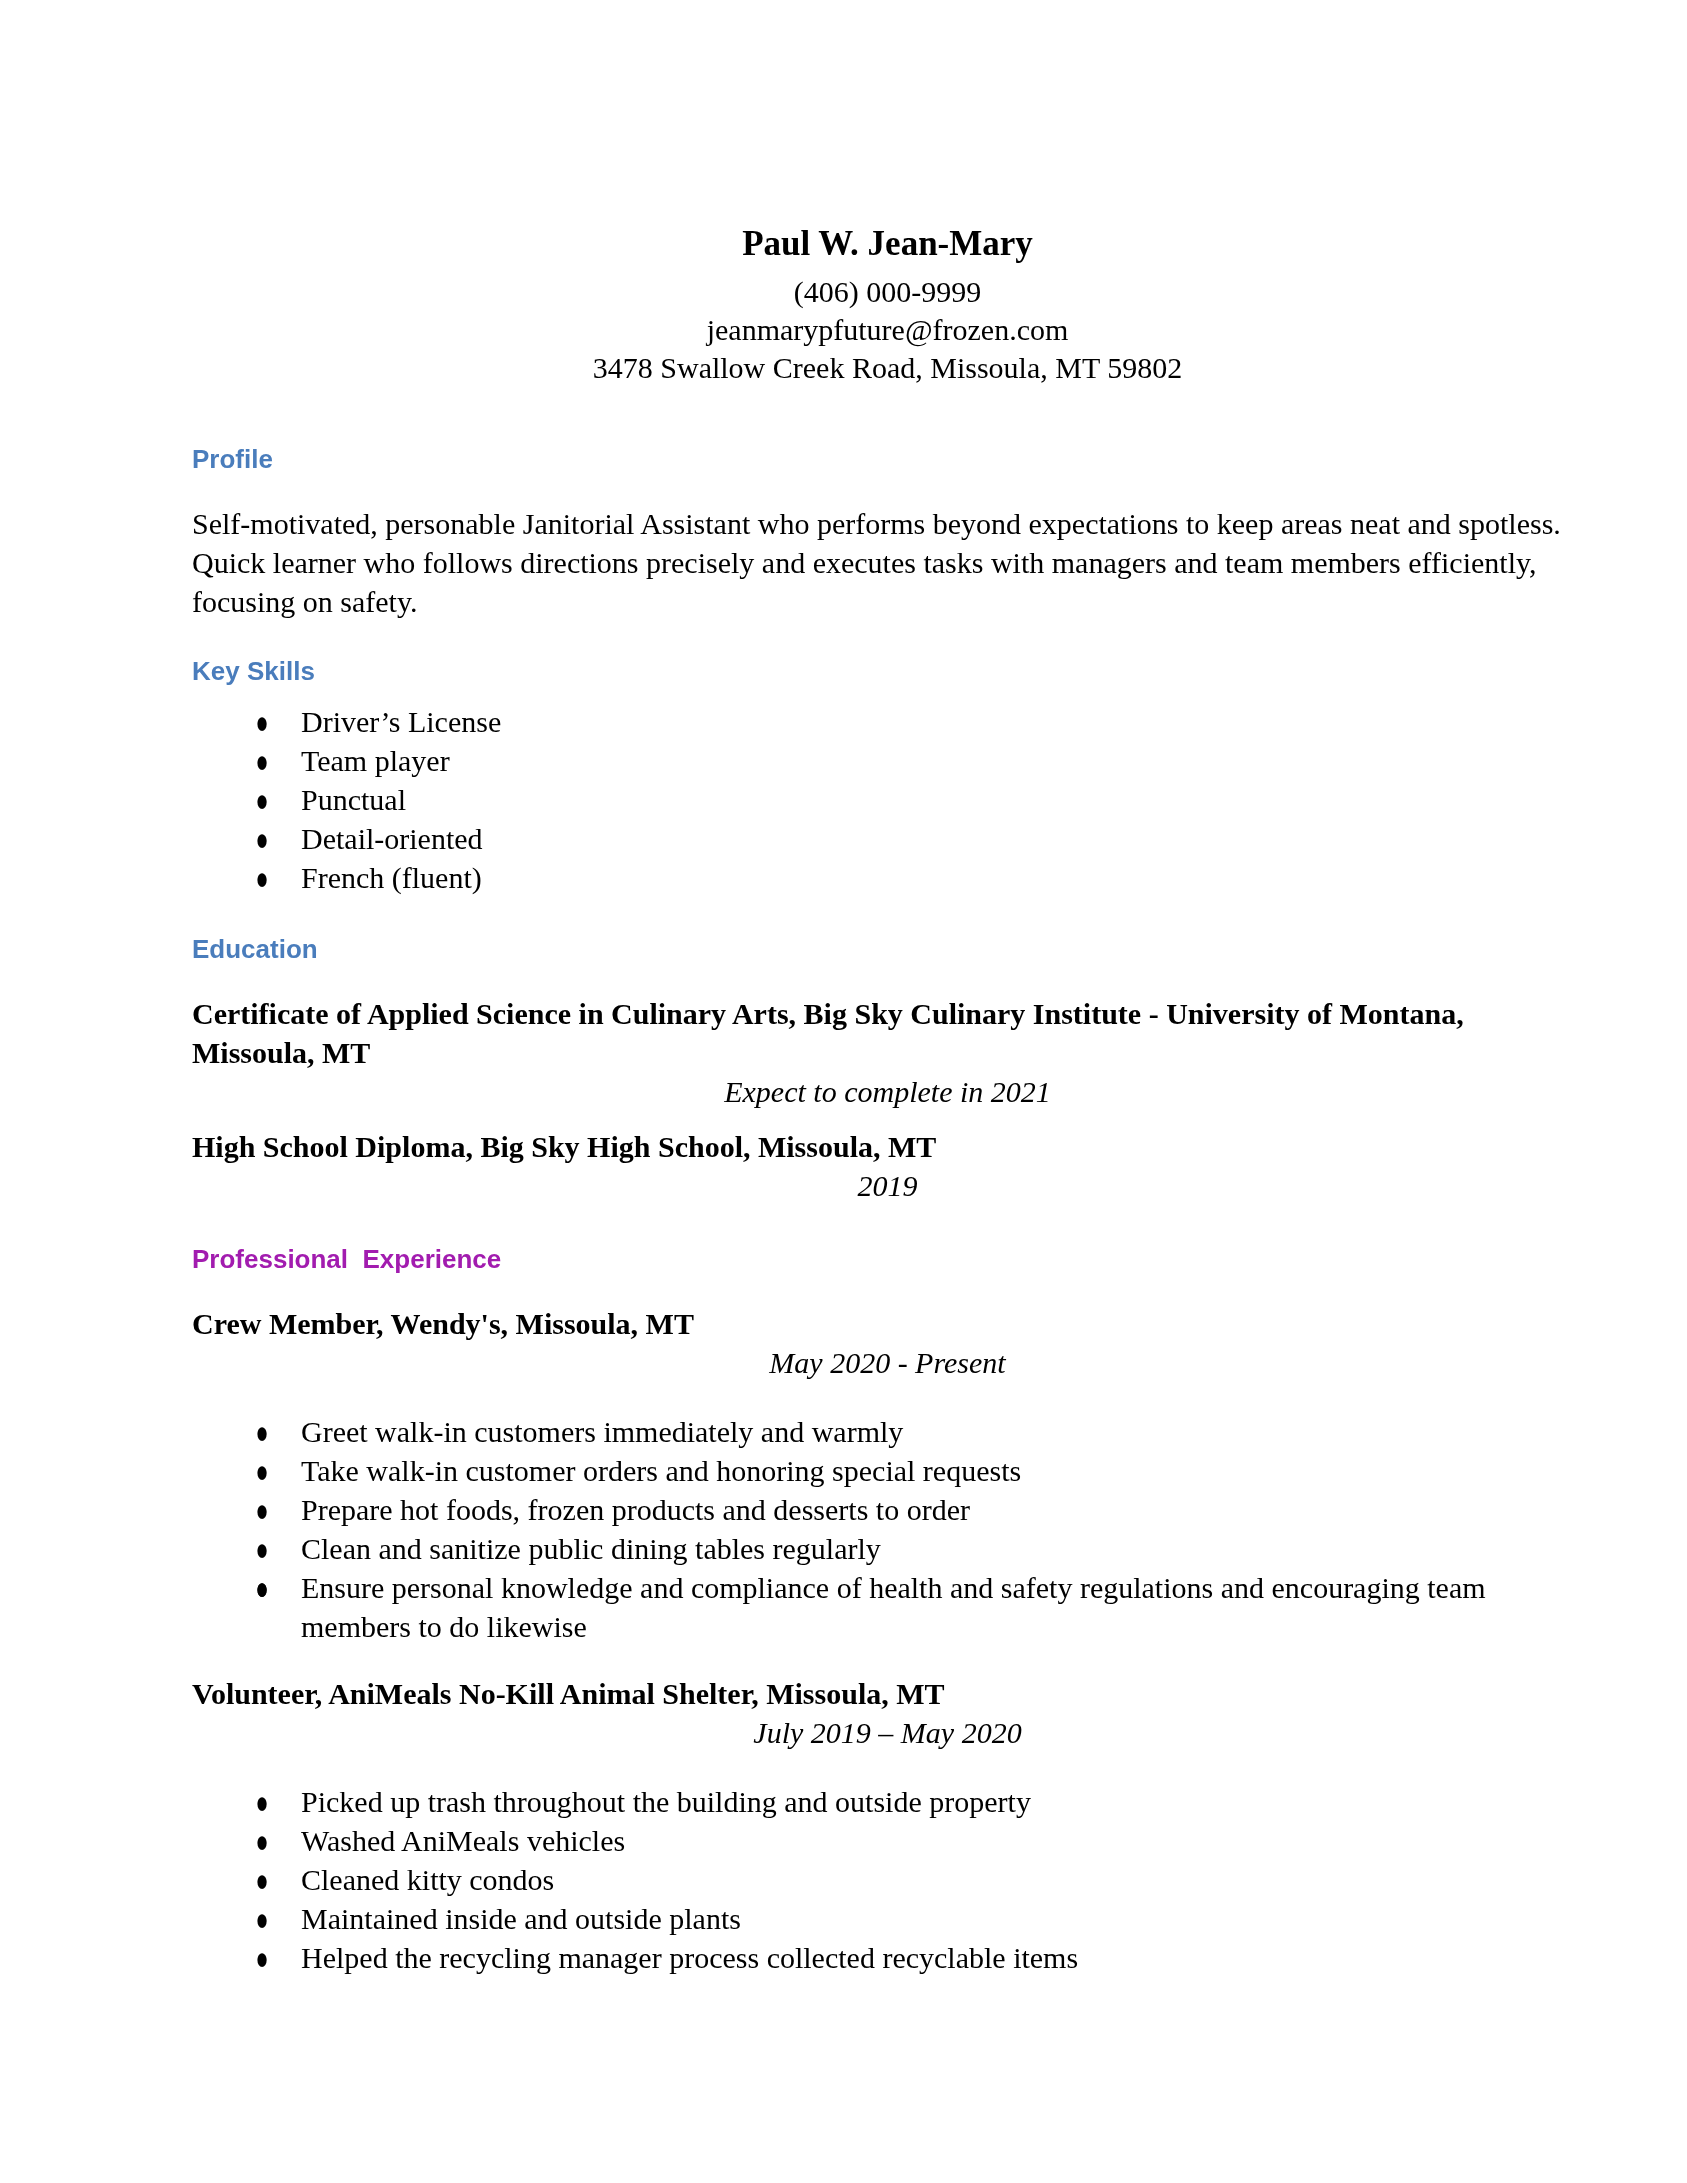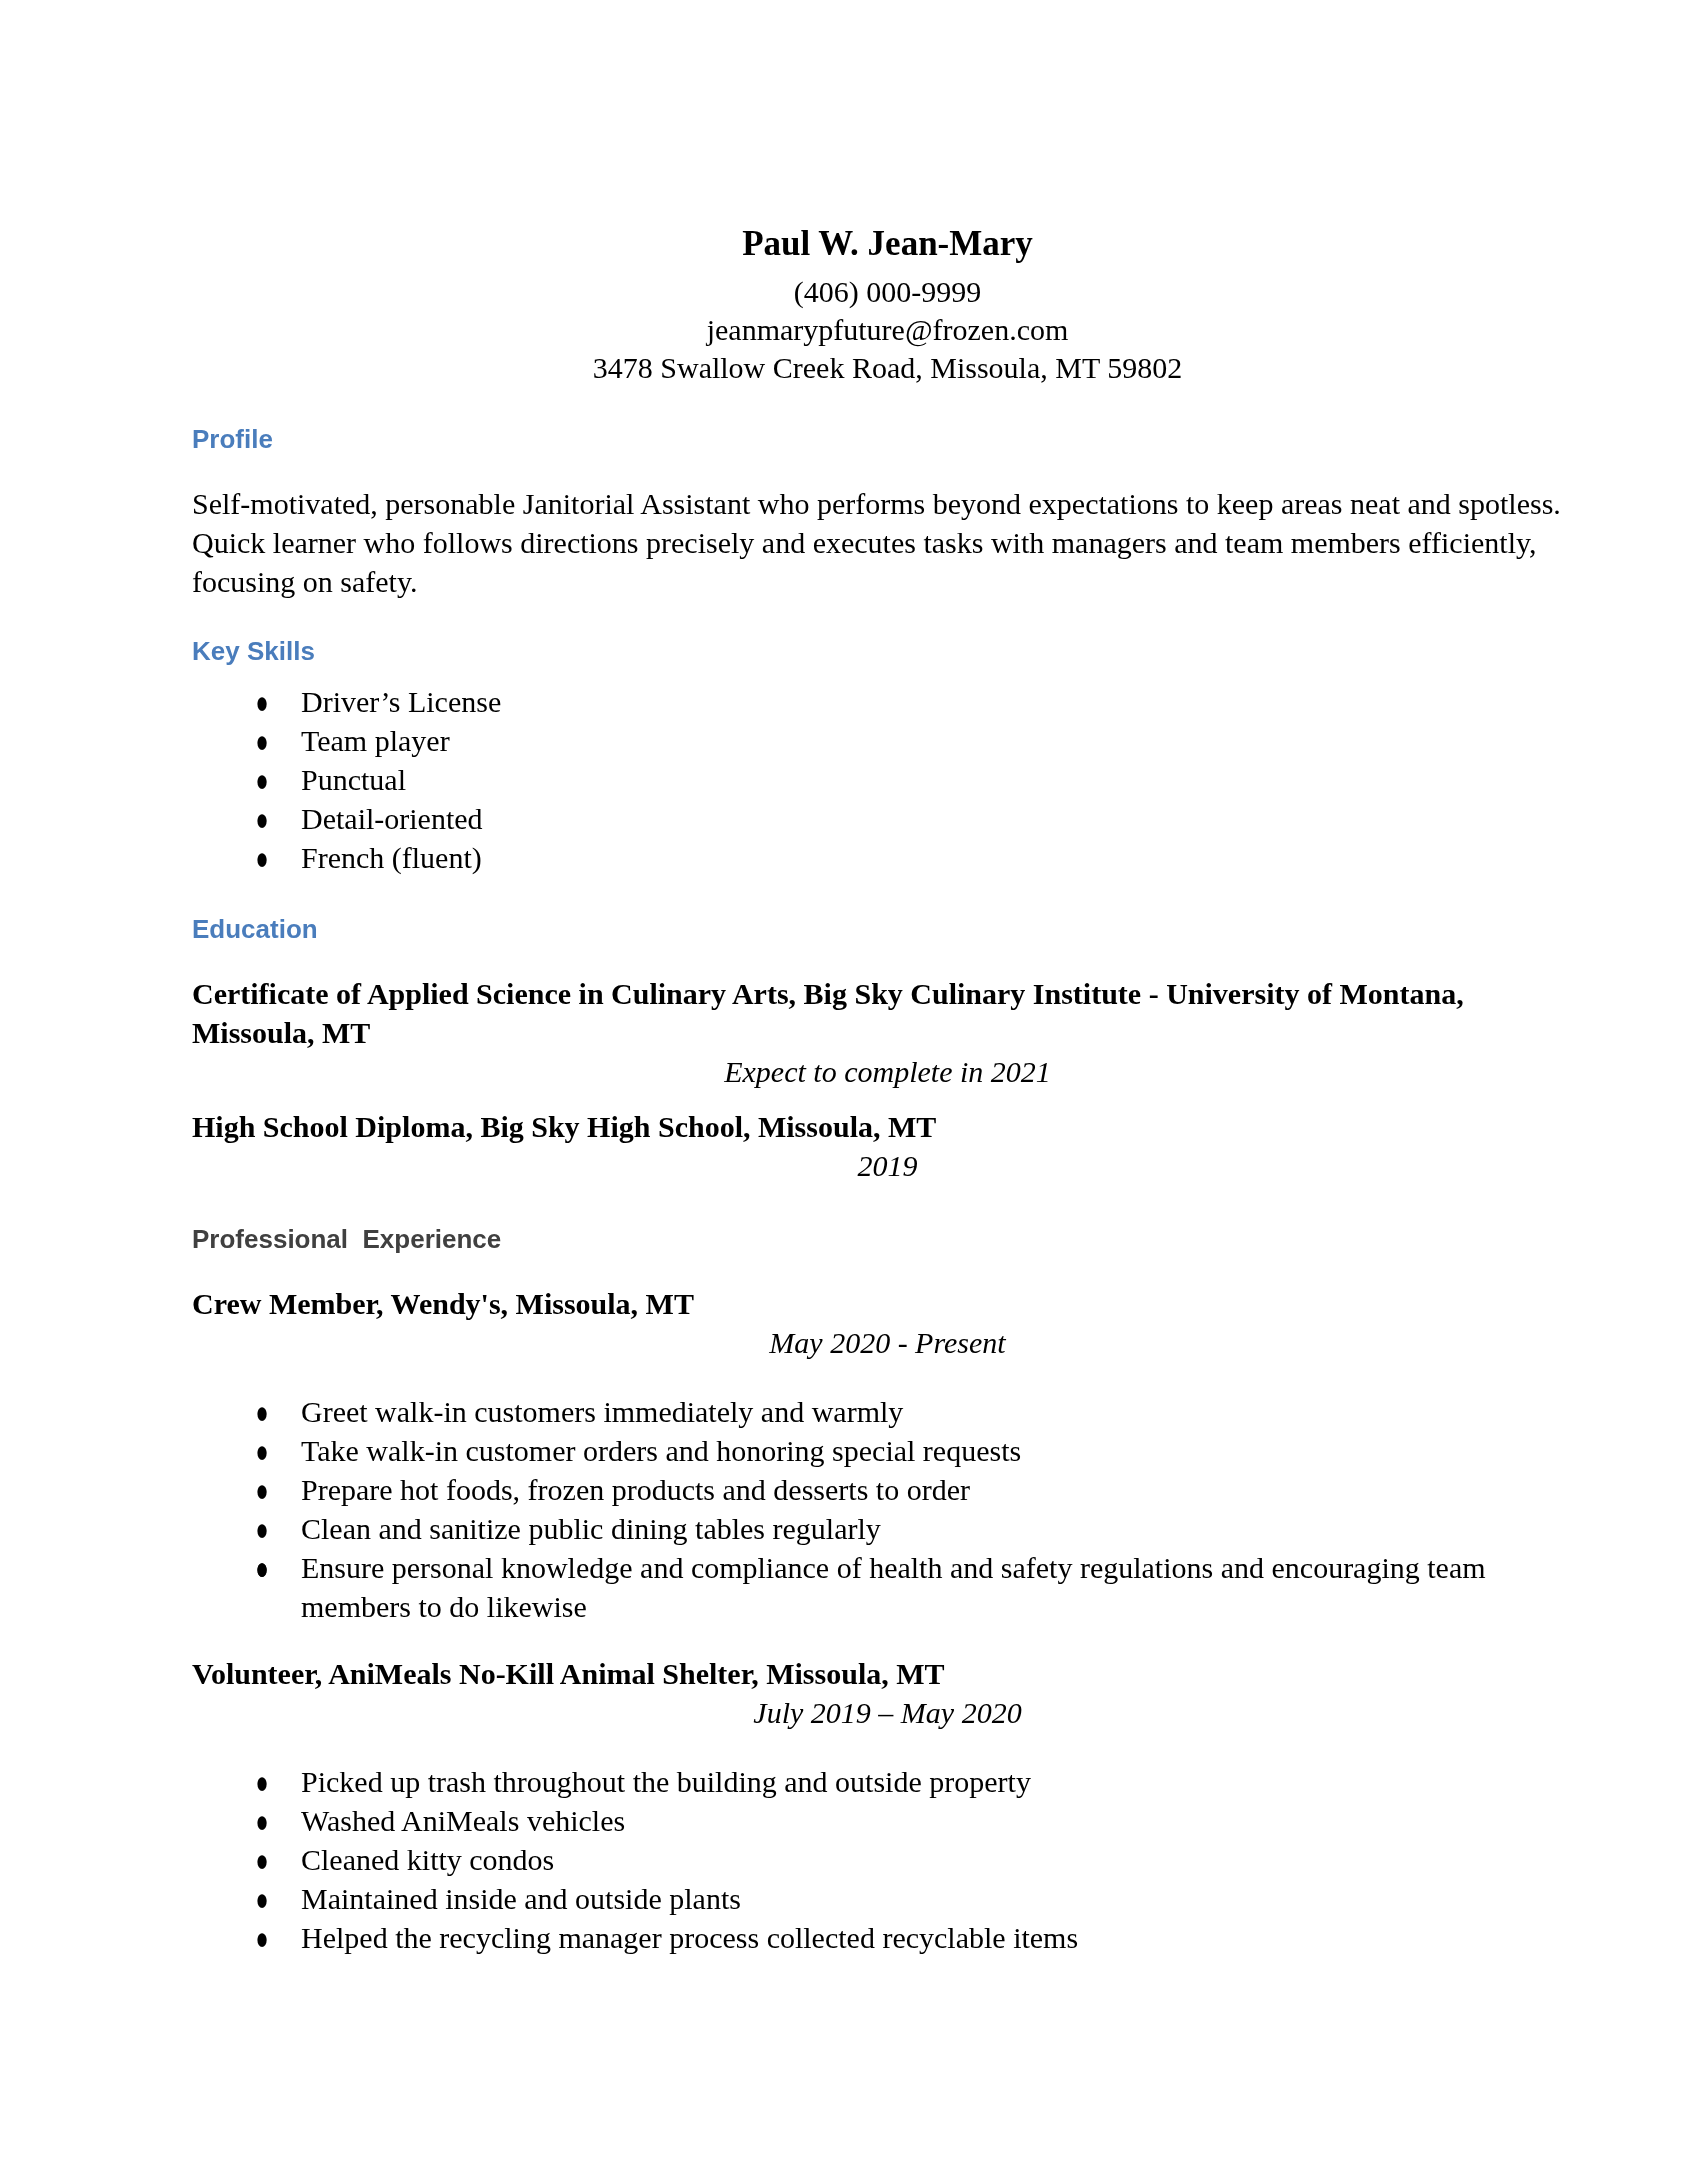--- a/index.html
+++ b/index.html
@@ -32,21 +32,21 @@
   }
   
   .section-heading {
     font-family: "Liberation Sans", sans-serif;
     font-weight: bold;
     font-size: 26px;
     line-height: 33px;
     white-space: pre-wrap;
     margin: 36px 0 0 0;
   }
-  .heading-profile   { margin-top: 36px; }
+  .heading-profile   { margin-top: 56px; }
   .heading-skills    { margin-top: 34px; }
   .heading-education { margin-top: 36px; }
   .heading-experience{ margin-top: 38px; }
   
   .body-text {
     font-size: 30px;
     line-height: 39px;
     margin: 28px 0 0 0;
   }
   .entry { margin-top: 28px; }
@@ -116,21 +116,21 @@
 
   <div class="entry">
     <div class="entry-title">Certificate of Applied Science in Culinary Arts, Big Sky Culinary Institute - University of Montana, Missoula, MT</div>
     <div class="entry-date">Expect to complete in 2021</div>
   </div>
   <div class="entry">
     <div class="entry-title">High School Diploma, Big Sky High School, Missoula, MT</div>
     <div class="entry-date">2019</div>
   </div>
 
-  <div class="section-heading heading-experience accent" style="color: #404040;">Professional  Experience</div>
+  <div class="section-heading heading-experience accent" style="color: #a21caf;">Professional  Experience</div>
 
   <div class="entry">
     <div class="entry-title">Crew Member, Wendy's, Missoula, MT</div>
     <div class="entry-date">May 2020 - Present</div>
   </div>
   <ul class="bullets job-bullets">
 
       <li><span class="marker">●</span><span>Greet walk-in customers immediately and warmly</span></li>
 
       <li><span class="marker">●</span><span>Take walk-in customer orders and honoring special requests</span></li>

